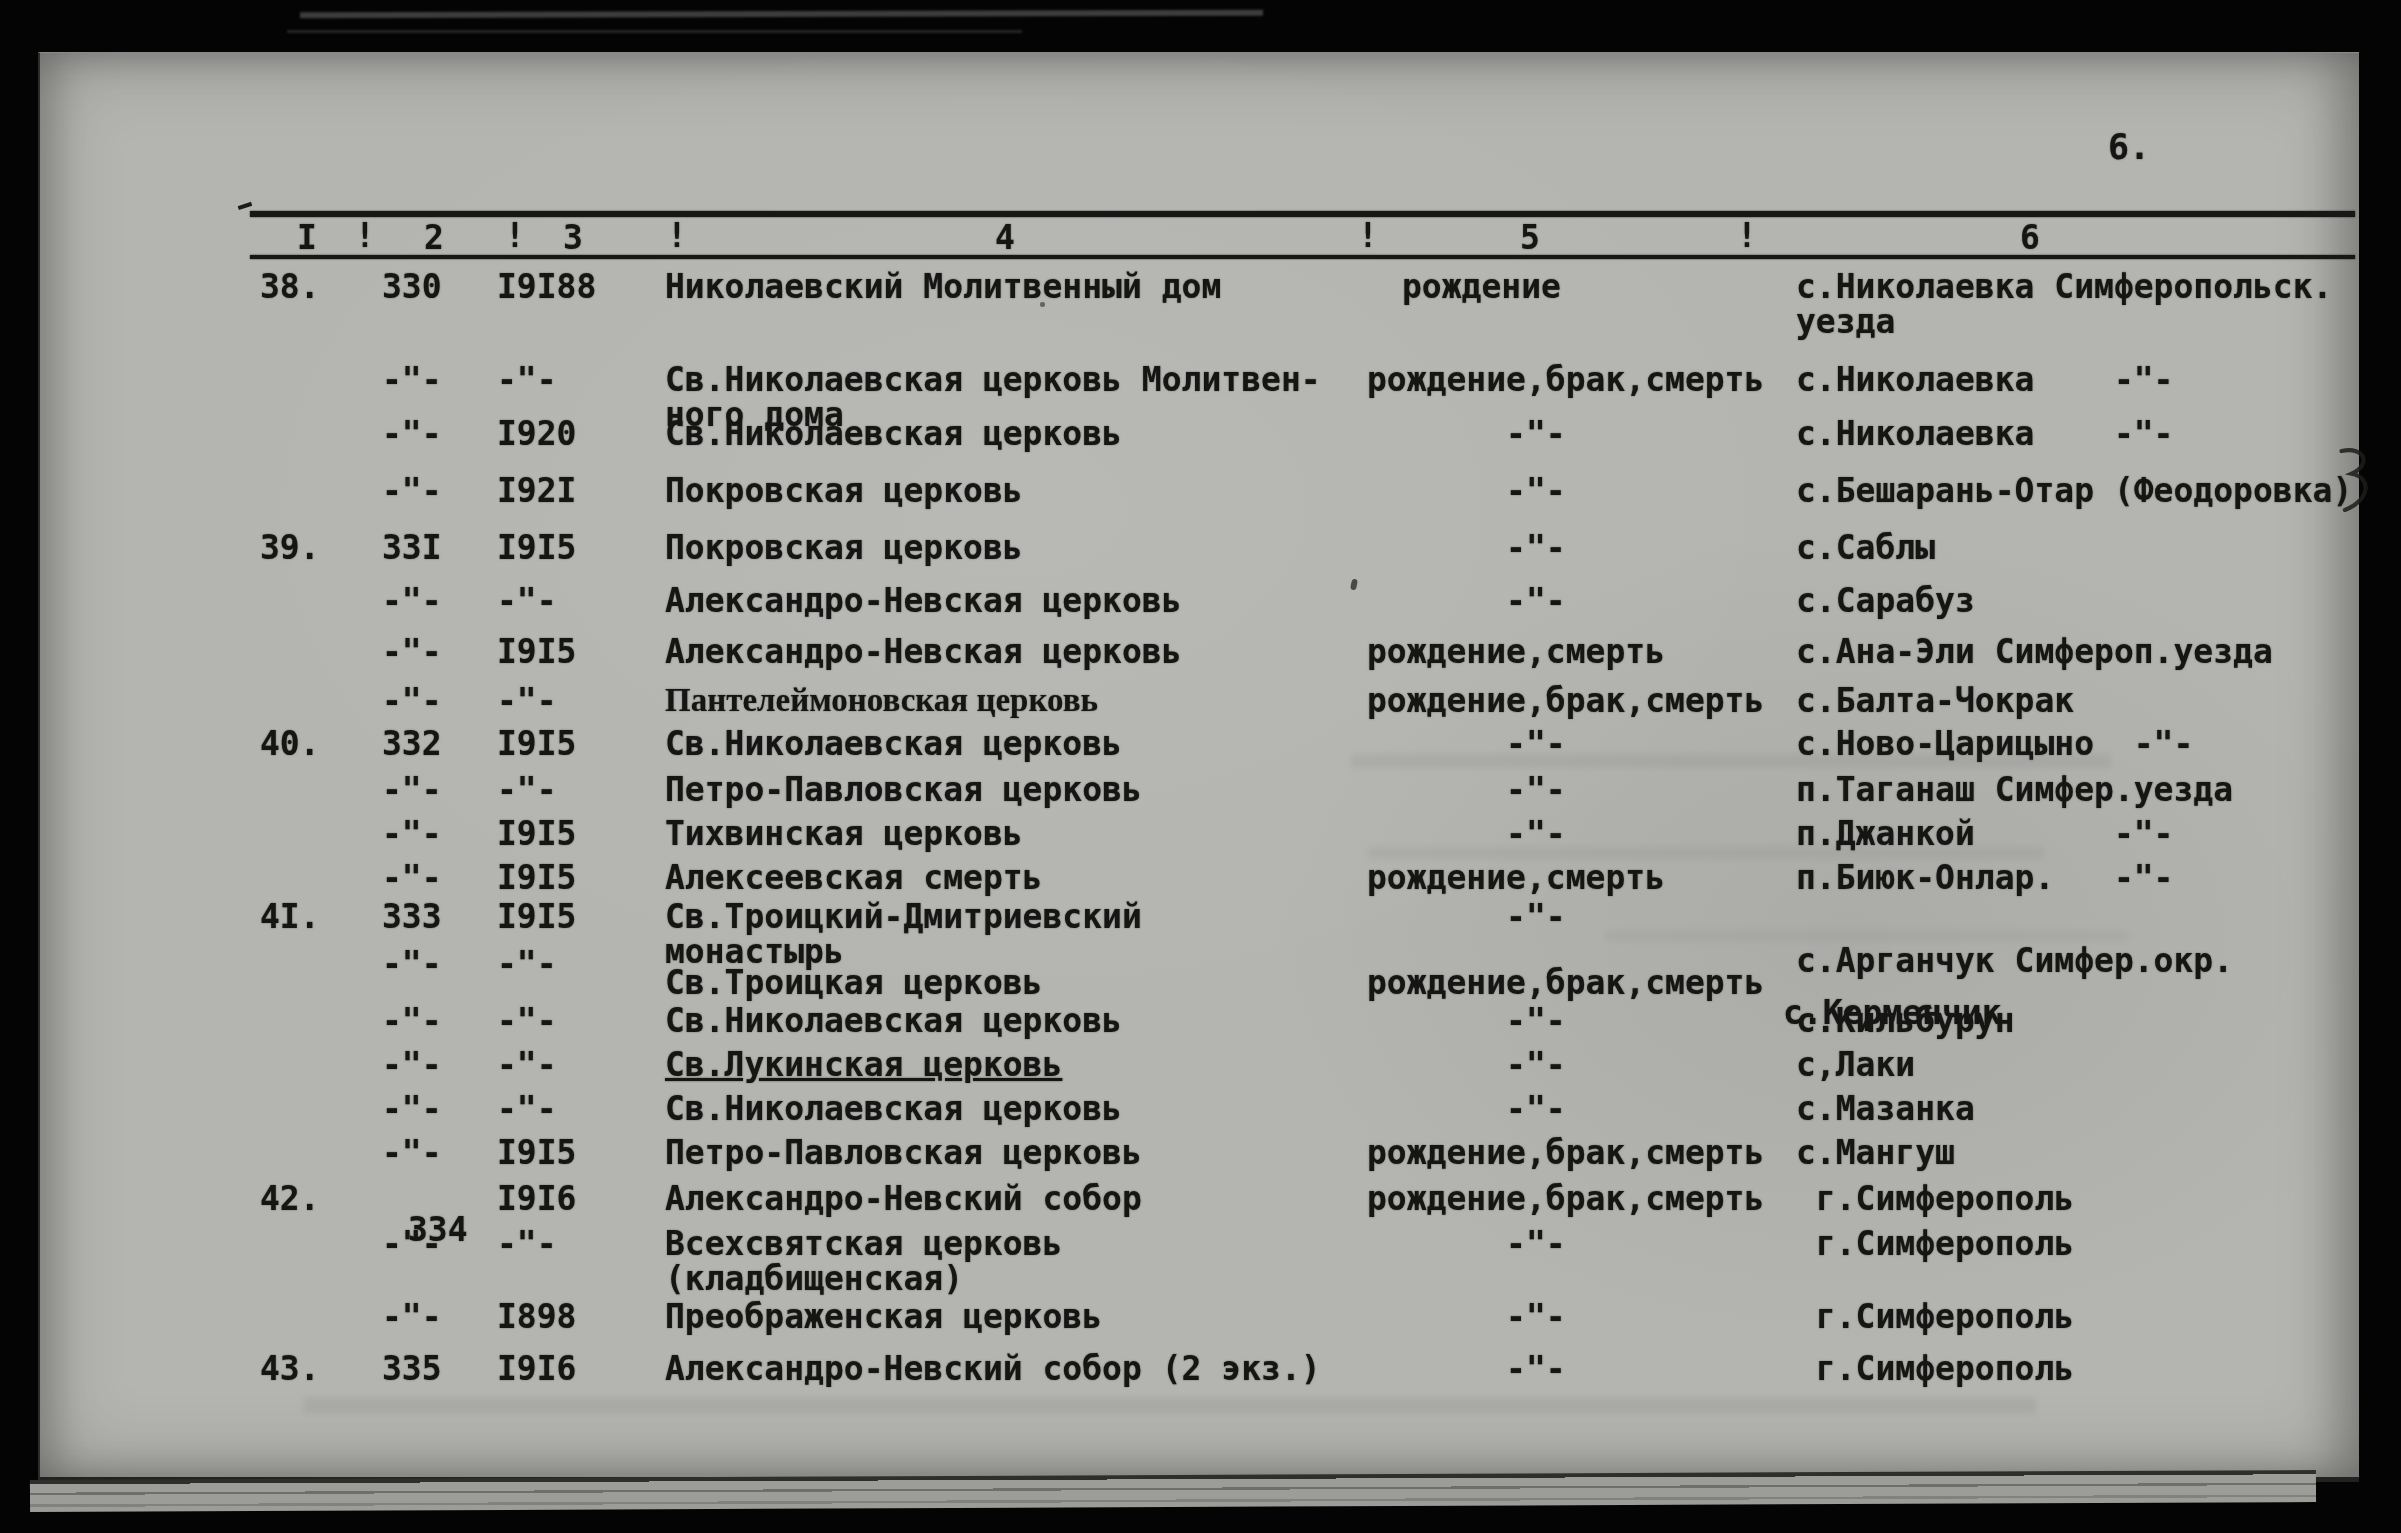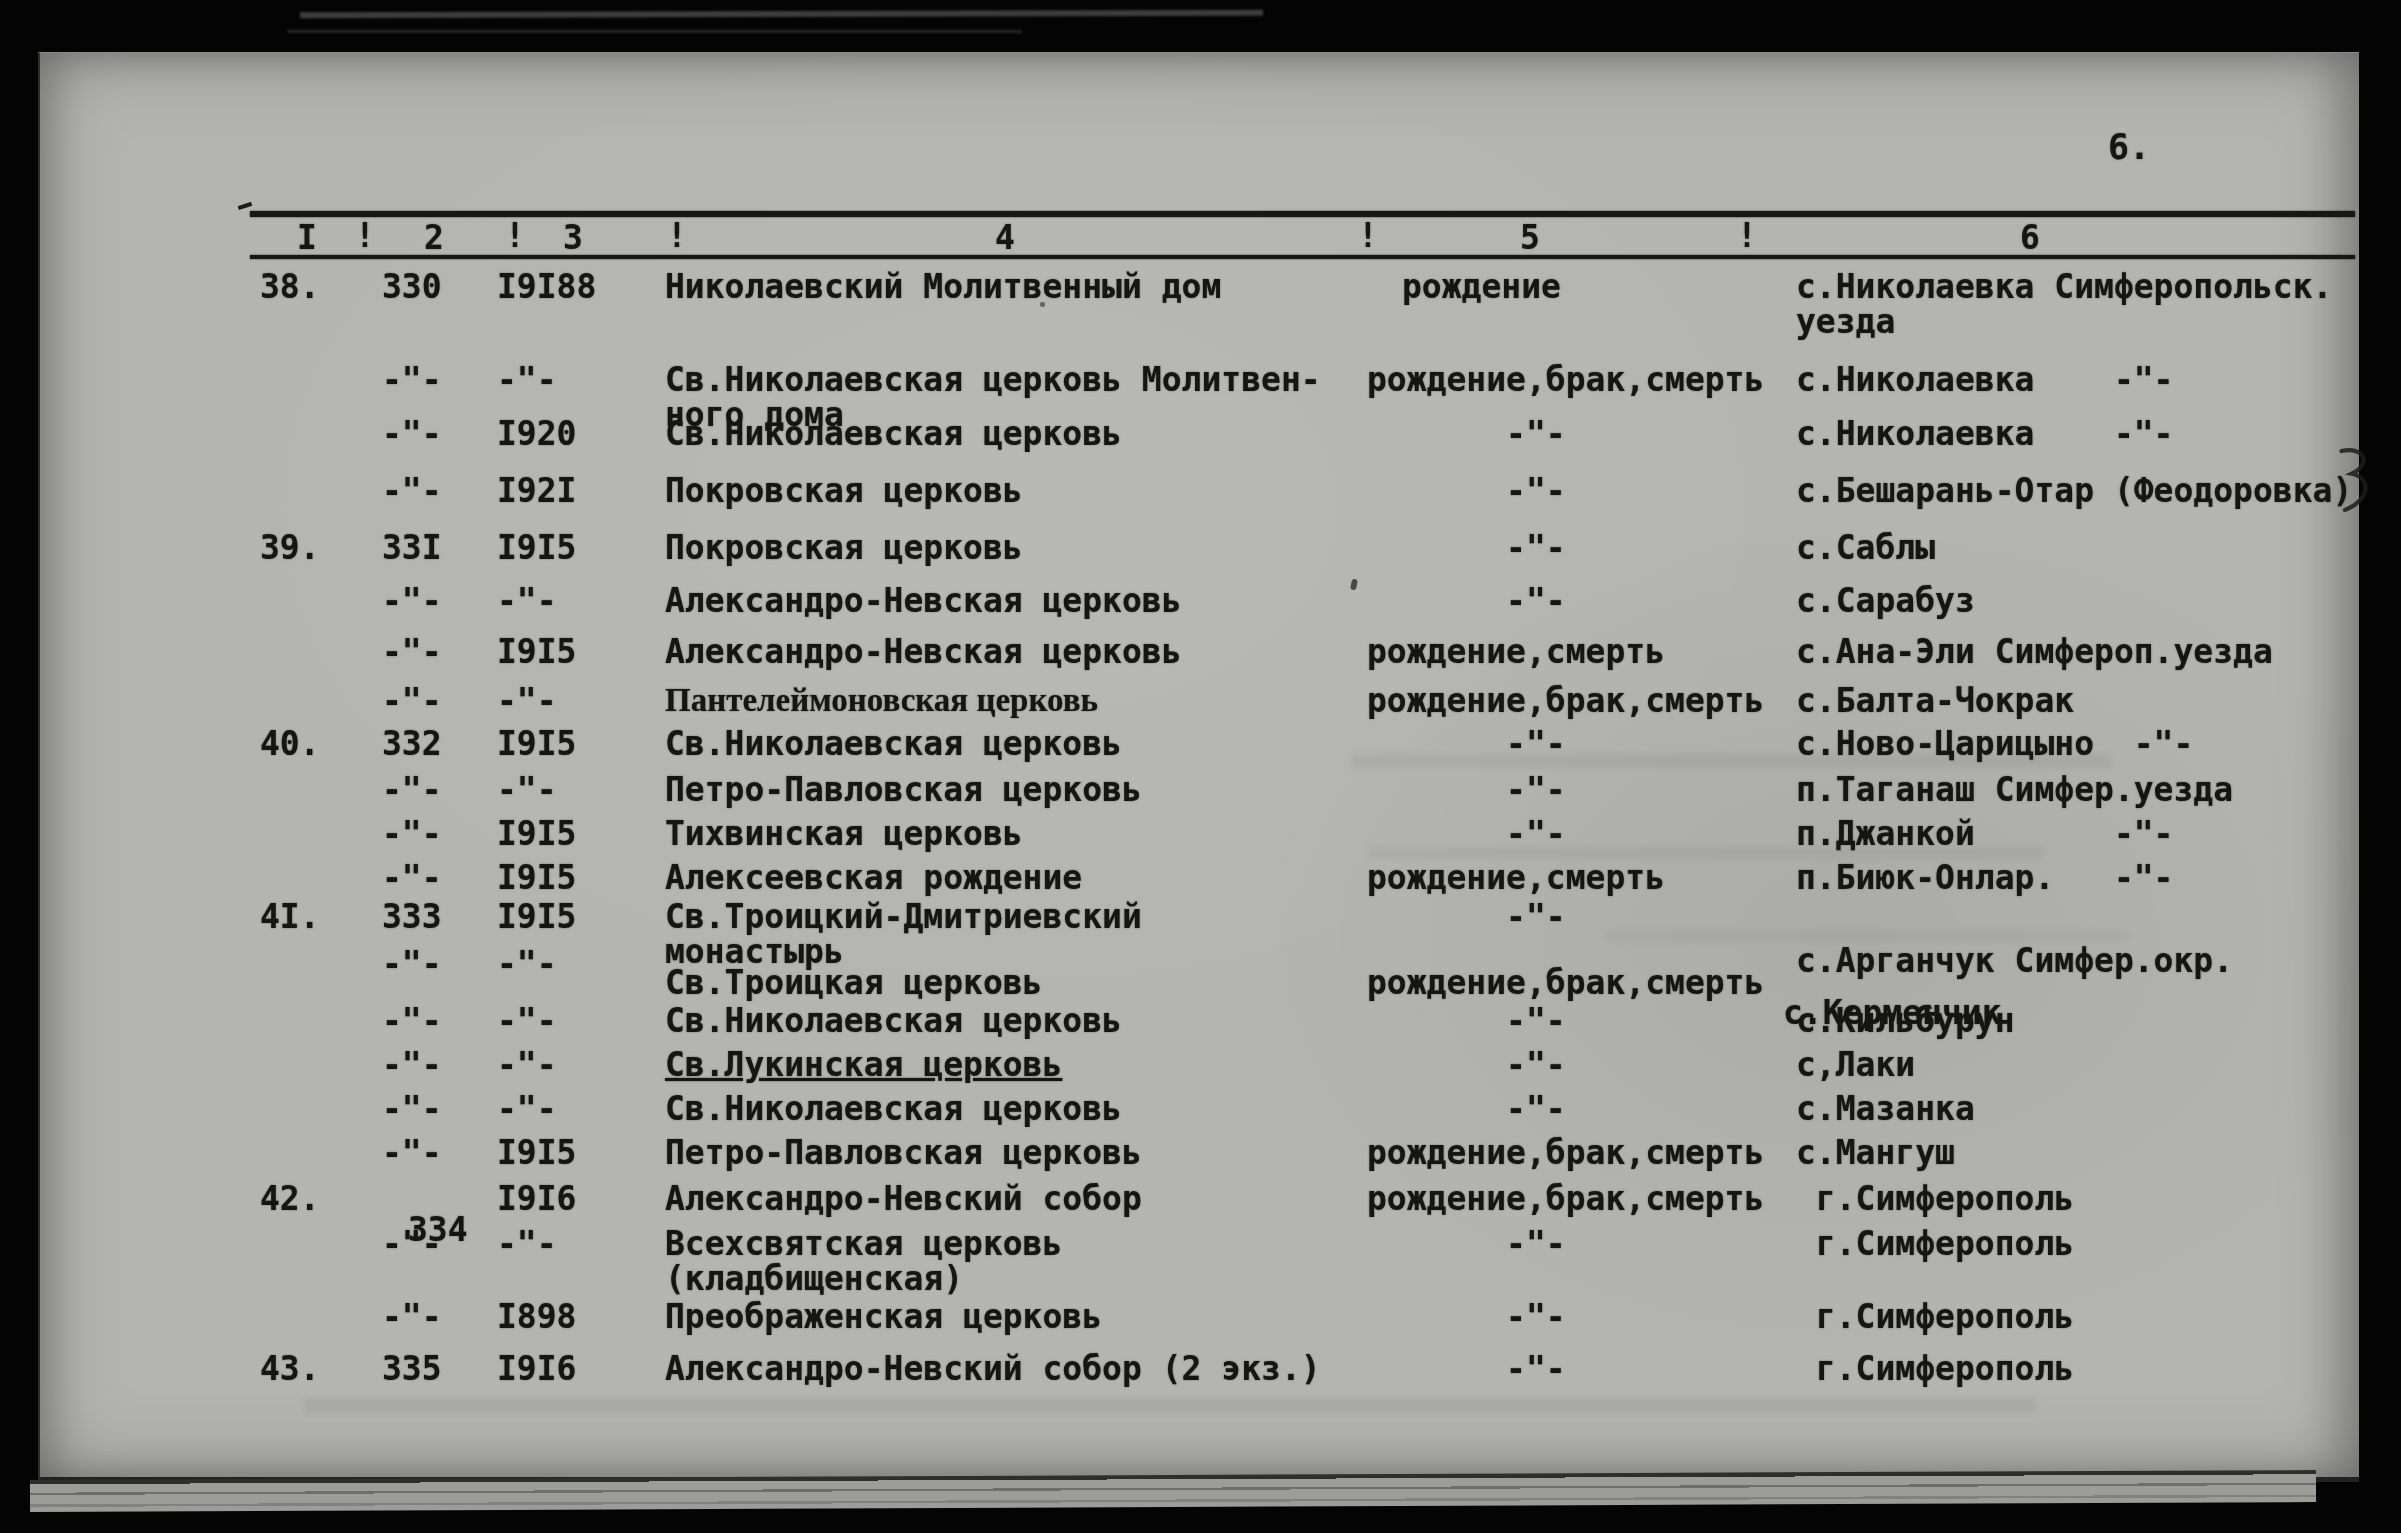--- a/index.html
+++ b/index.html
@@ -115,21 +115,21 @@
       <div class="cell" style="left: 665px; top: 772px;">Петро-Павловская церковь</div>
       <div class="cell" style="left: 1367px; top: 772px;">       -"-</div>
       <div class="cell" style="left: 1796px; top: 772px;">п.Таганаш Симфер.уезда</div>
       <div class="cell" style="left: 382px; top: 816px;">-"-</div>
       <div class="cell" style="left: 497px; top: 816px;">I9I5</div>
       <div class="cell" style="left: 665px; top: 816px;">Тихвинская церковь</div>
       <div class="cell" style="left: 1367px; top: 816px;">       -"-</div>
       <div class="cell" style="left: 1796px; top: 816px;">п.Джанкой       -"-</div>
       <div class="cell" style="left: 382px; top: 860px;">-"-</div>
       <div class="cell" style="left: 497px; top: 860px;">I9I5</div>
-      <div class="cell" style="left: 665px; top: 860px;">Алексеевская рождение</div>
+      <div class="cell" style="left: 665px; top: 860px;">Алексеевская смерть</div>
       <div class="cell" style="left: 1367px; top: 860px;">рождение,смерть</div>
       <div class="cell" style="left: 1796px; top: 860px;">п.Биюк-Онлар.   -"-</div>
       <div class="cell" style="left: 260px; top: 899px;">4I.</div>
       <div class="cell" style="left: 382px; top: 899px;">333</div>
       <div class="cell" style="left: 497px; top: 899px;">I9I5</div>
       <div class="cell" style="left: 665px; top: 899px;">Св.Троицкий-Дмитриевский
 монастырь</div>
       <div class="cell" style="left: 1367px; top: 899px;">       -"-</div>
       <div class="cell" style="left: 1796px; top: 899px; margin-top: 44px;">с.Арганчук Симфер.окр.</div>
       <div class="cell" style="left: 382px; top: 946px;">-"-</div>

